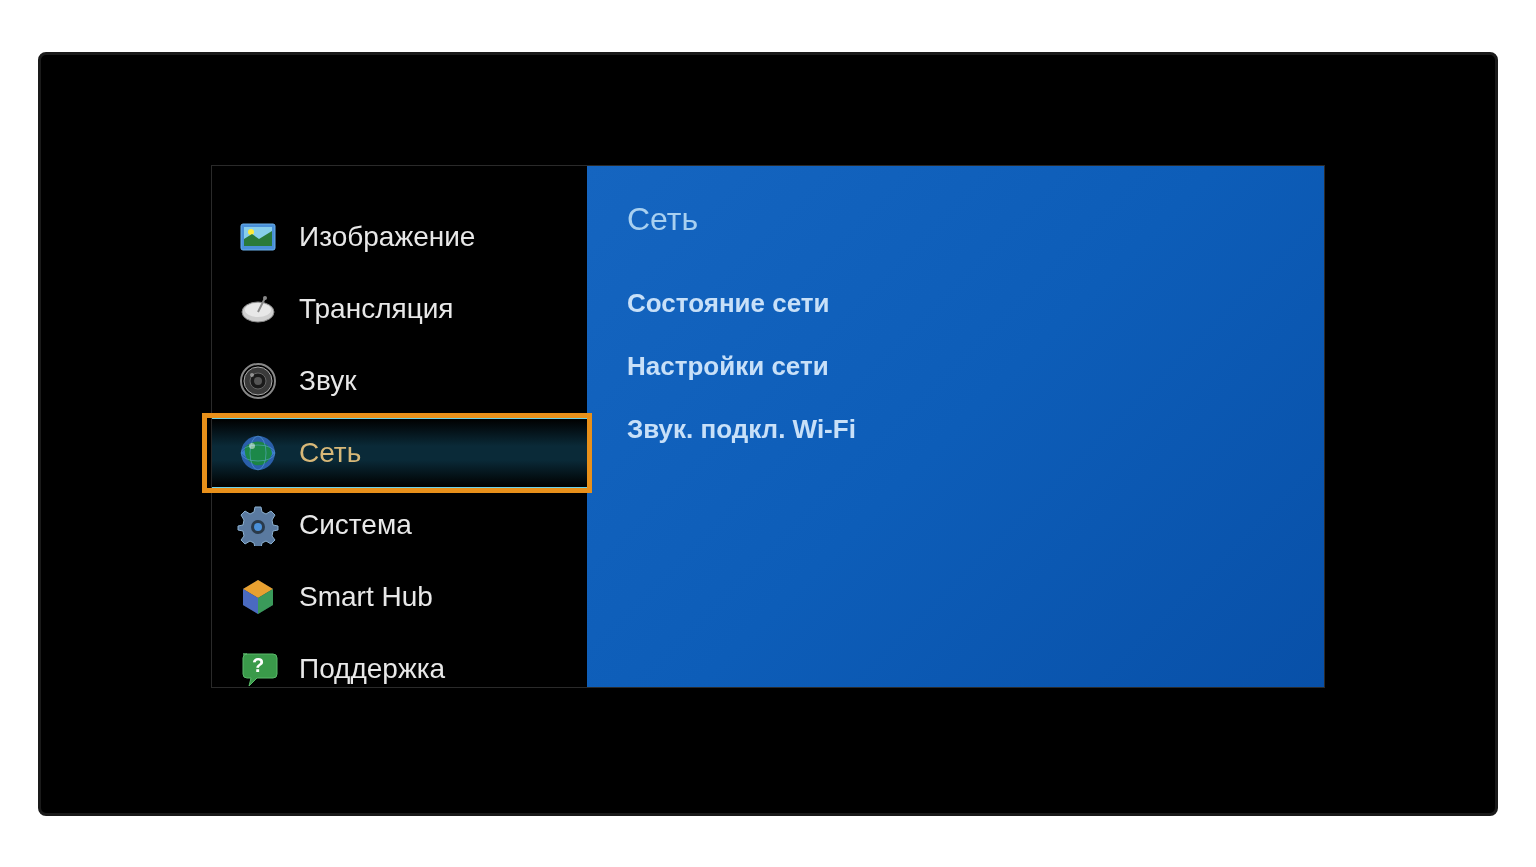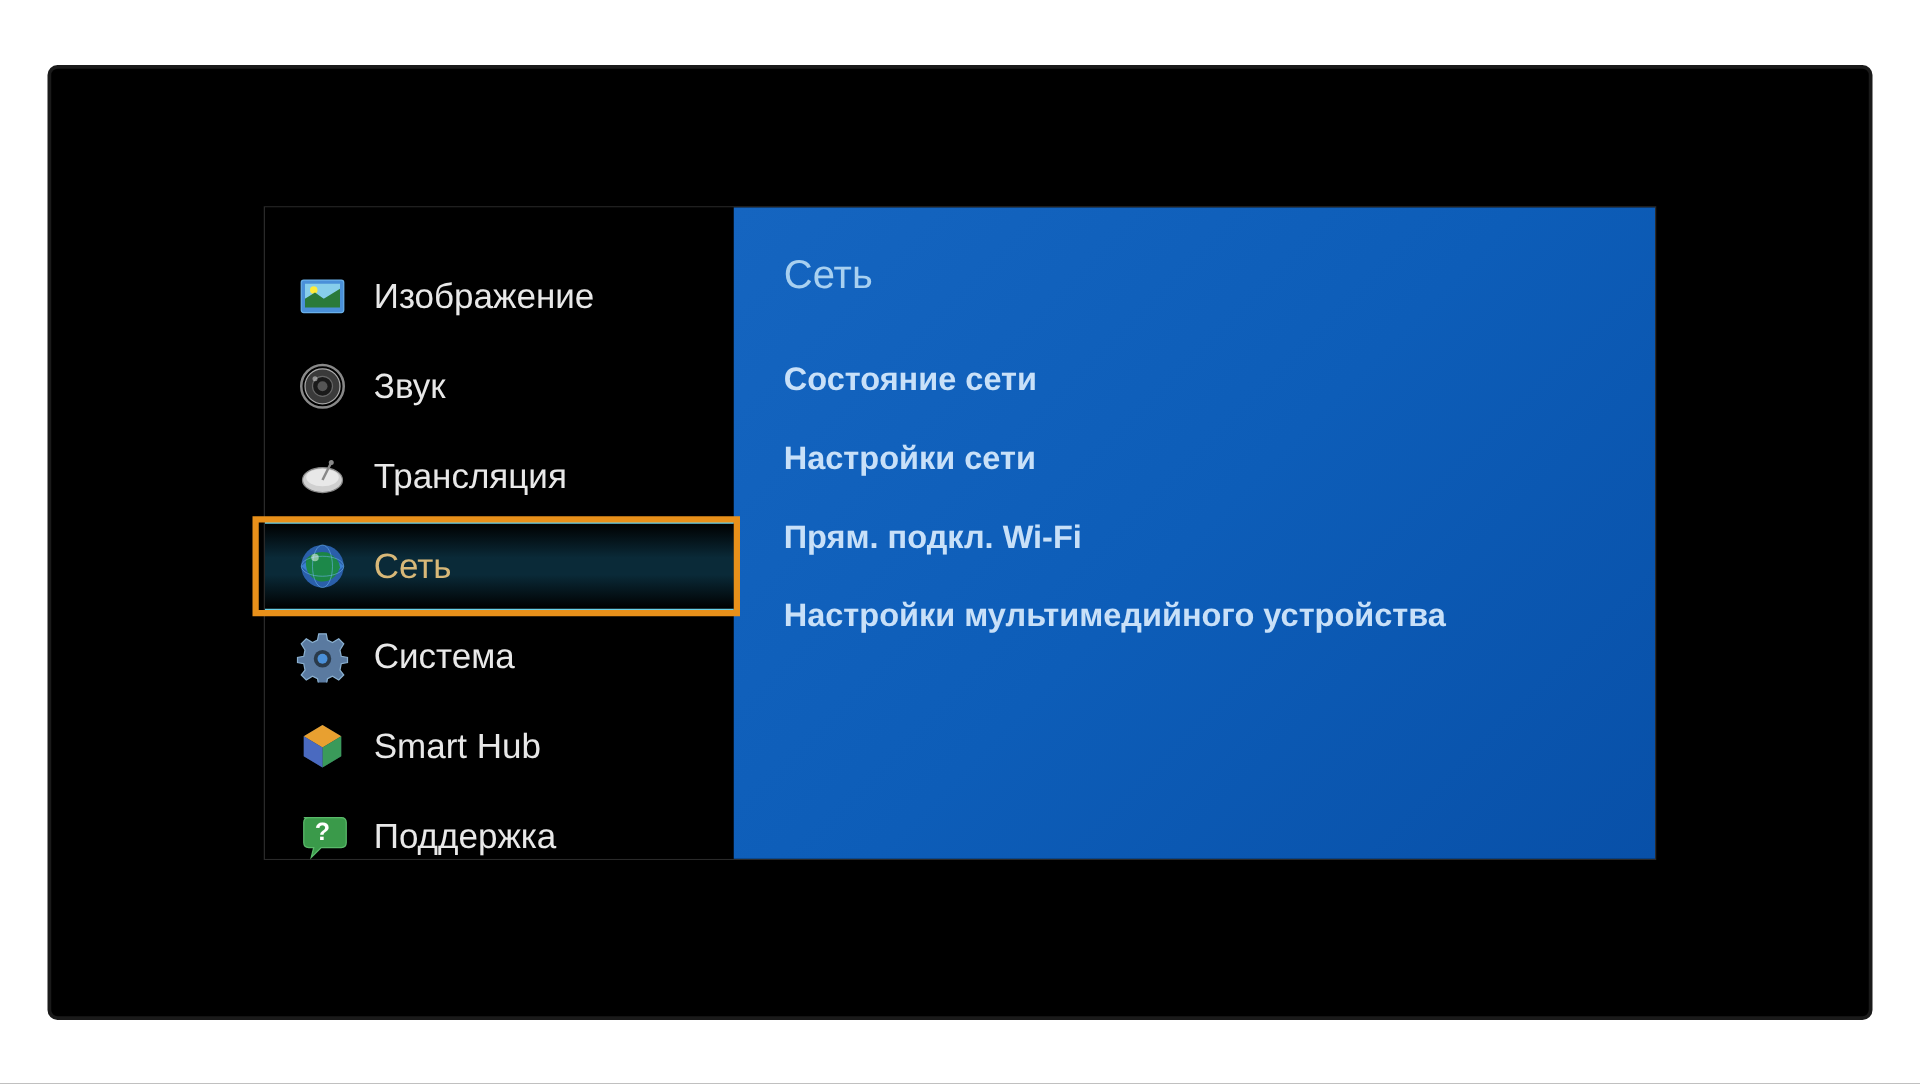--- a/index.html
+++ b/index.html
@@ -132,40 +132,40 @@
               <circle cx="14" cy="16" r="3" fill="#ffeb3b"></circle>
               <path d="M7 23 L15 18 L22 23 L35 15 L35 30 L7 30 Z" fill="#2a7a3a"></path>
             </svg>
           </span>
           <span class="label">Изображение</span>
         </div>
 
         <div class="sidebar-item">
           <span class="icon">
             <svg viewBox="0 0 42 42">
+              <ellipse cx="21" cy="24" rx="16" ry="10" fill="#d0d0d0" stroke="#888" stroke-width="1"></ellipse>
+              <ellipse cx="21" cy="22" rx="13" ry="7" fill="#e8e8e8"></ellipse>
+              <line x1="21" y1="24" x2="28" y2="10" stroke="#888" stroke-width="2"></line>
+              <circle cx="28" cy="10" r="2" fill="#888"></circle>
+            </svg>
+          </span>
+          <span class="label">Трансляция</span>
+        </div>
+
+        <div class="sidebar-item">
+          <span class="icon">
+            <svg viewBox="0 0 42 42">
               <circle cx="21" cy="21" r="17" fill="none" stroke="#888" stroke-width="2"></circle>
               <circle cx="21" cy="21" r="14" fill="#3a3a3a" stroke="#aaa" stroke-width="1"></circle>
               <circle cx="21" cy="21" r="8" fill="#1a1a1a" stroke="#666" stroke-width="1"></circle>
               <circle cx="21" cy="21" r="4" fill="#555"></circle>
               <circle cx="15" cy="15" r="2" fill="#ccc" opacity="0.6"></circle>
             </svg>
           </span>
           <span class="label">Звук</span>
-        </div>
-
-        <div class="sidebar-item">
-          <span class="icon">
-            <svg viewBox="0 0 42 42">
-              <ellipse cx="21" cy="24" rx="16" ry="10" fill="#d0d0d0" stroke="#888" stroke-width="1"></ellipse>
-              <ellipse cx="21" cy="22" rx="13" ry="7" fill="#e8e8e8"></ellipse>
-              <line x1="21" y1="24" x2="28" y2="10" stroke="#888" stroke-width="2"></line>
-              <circle cx="28" cy="10" r="2" fill="#888"></circle>
-            </svg>
-          </span>
-          <span class="label">Трансляция</span>
         </div>
 
         <div class="sidebar-item selected">
           <div class="highlight-box"></div>
           <span class="icon">
             <svg viewBox="0 0 42 42">
               <circle cx="21" cy="21" r="17" fill="#2a5faa"></circle>
               <path d="M4 21 Q 21 5 38 21 Q 21 37 4 21" fill="#3a7fd0"></path>
               <path d="M8 15 Q 15 8 25 10 Q 35 15 35 22 Q 30 35 18 33 Q 6 28 8 15" fill="#1a8a3a" opacity="0.9"></path>
               <ellipse cx="21" cy="21" rx="17" ry="8" fill="none" stroke="#6ab0e9" stroke-width="0.8" opacity="0.6"></ellipse>
@@ -220,27 +220,23 @@
           <span>Состояние сети</span>
           <span class="value"></span>
         </div>
 
         <div class="panel-item">
           <span>Настройки сети</span>
           <span class="value"></span>
         </div>
 
         <div class="panel-item">
-          <span>Прям. подкл. Wi-Fi</span>
+          <span>Звук. подкл. Wi-Fi</span>
           <span class="value"></span>
         </div>
 
-        <div class="panel-item">
-          <span>Настройки мультимедийного устройства</span>
-          <span class="value"></span>
-        </div>
 
 
       </div>
 
     </div>
   </div>
 </div>
 
 </body></html>

